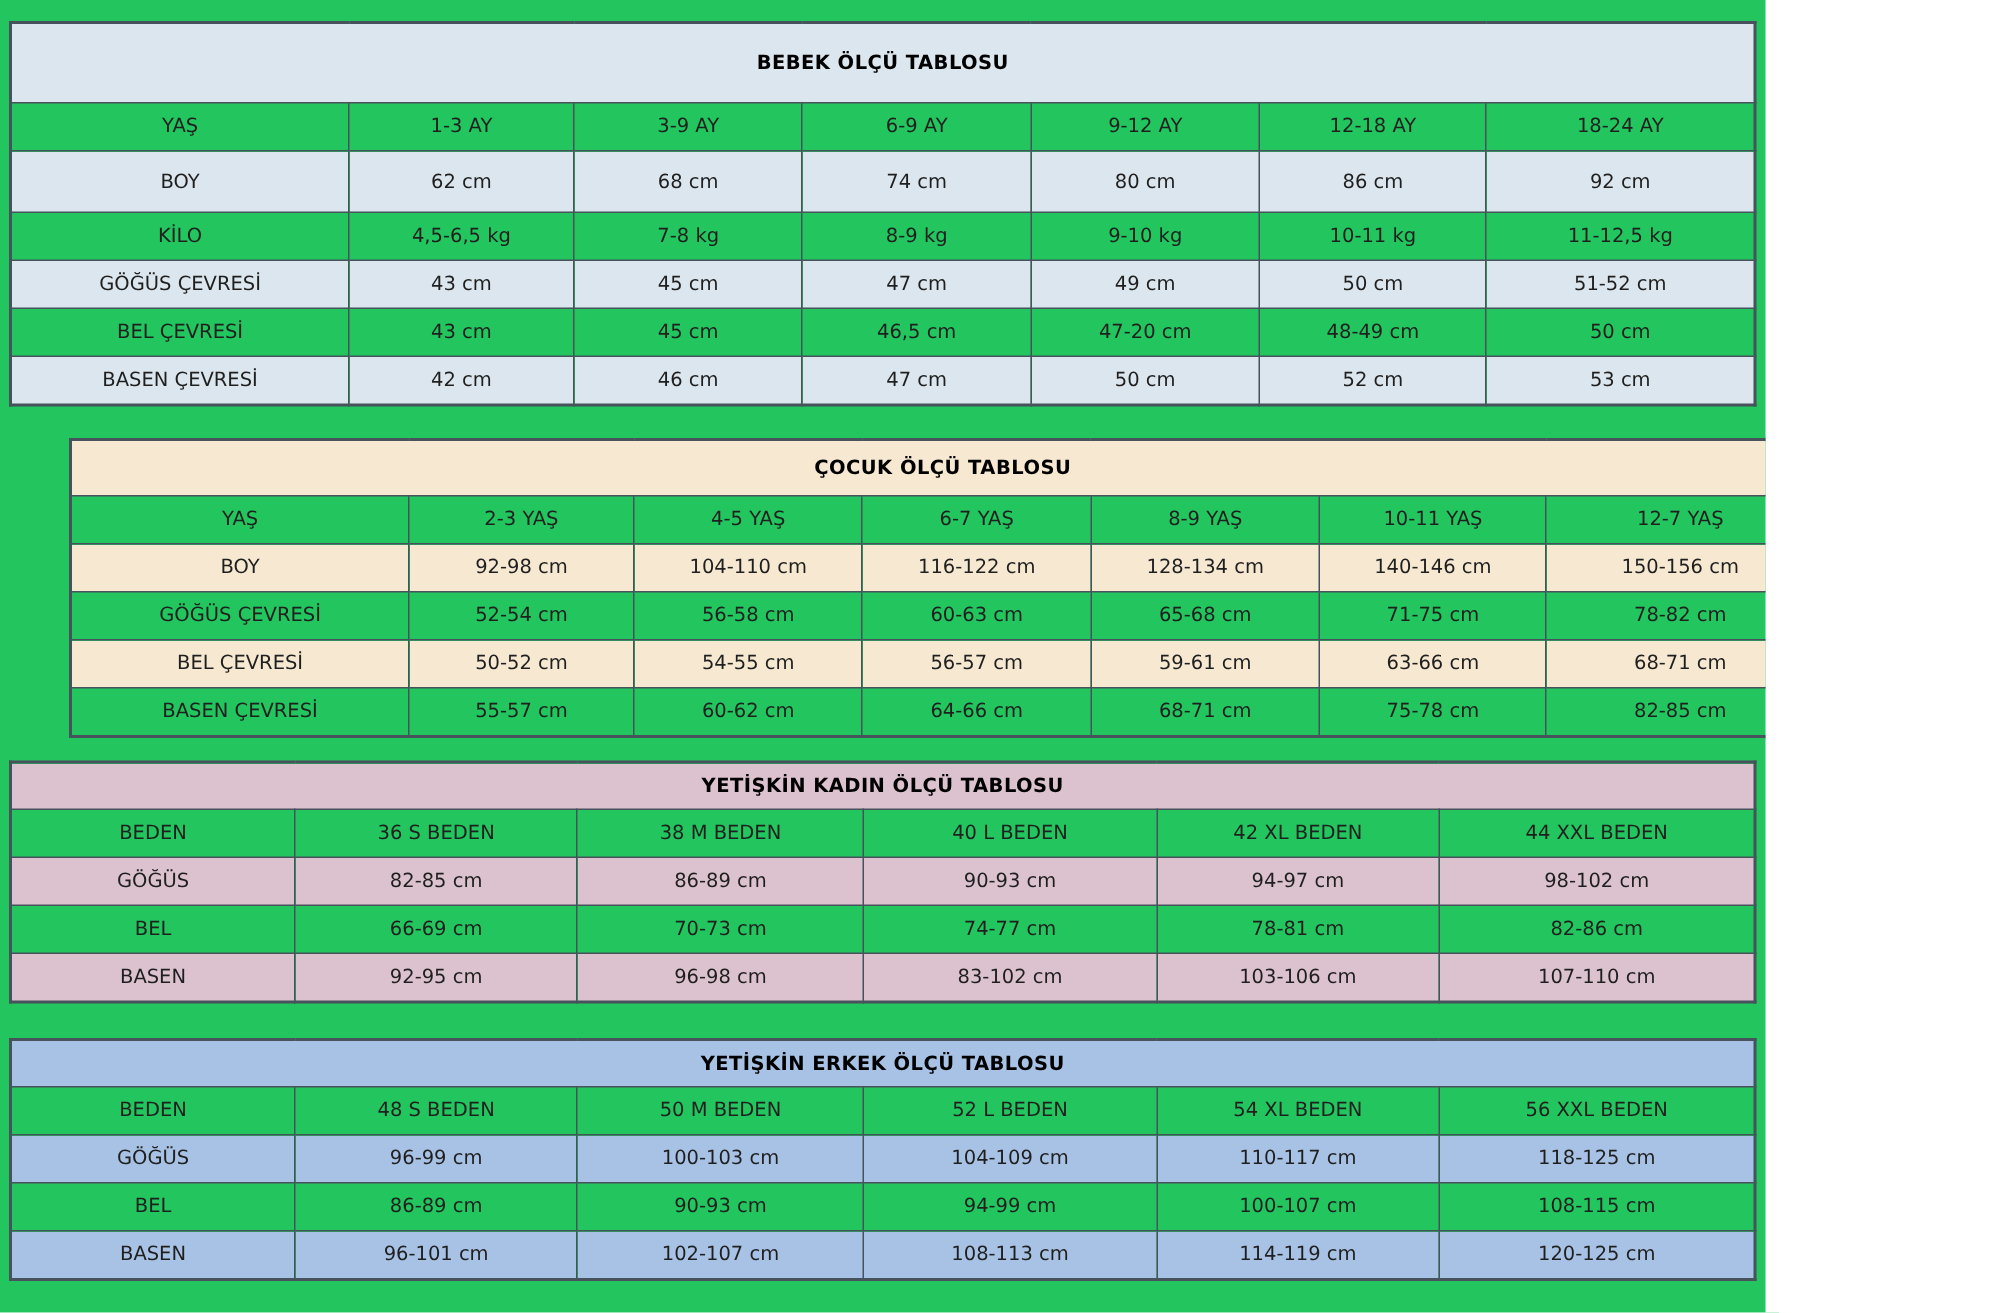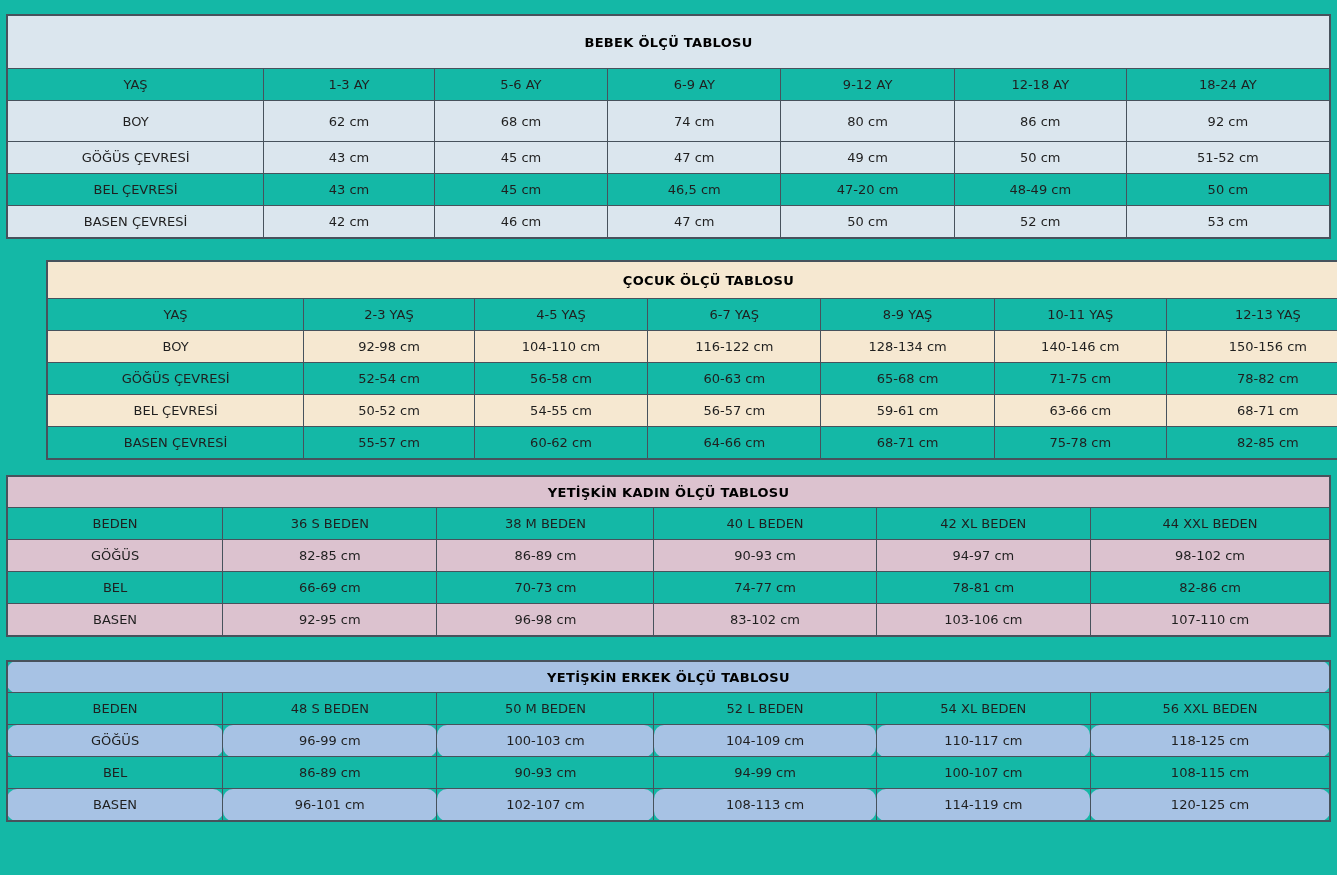--- a/index.html
+++ b/index.html
@@ -2,25 +2,25 @@
 <html><head>
 <meta charset="utf-8">
 <style>
   html, body { margin: 0; padding: 0; background: #ffffff; }
   body {
     font-family: "DejaVu Sans", "Liberation Sans", sans-serif;
     color: #1f1f1f;
     -webkit-font-smoothing: antialiased;
   }
   .page {
-    width: 1337px;
+    width: 1177px;
     height: 875px;
     box-sizing: border-box;
     padding: 14px 6px 0 6px;
-    background: #14b8a6;
+    background: #22c55e;
     overflow: hidden;
   }
   table.size-table {
     width: 100%;
     border-collapse: collapse;
     table-layout: fixed;
     border: 2px solid #47525c;
   }
   table.size-table td {
     border: 1px solid #47525c;
@@ -40,21 +40,21 @@
     letter-spacing: 0.3px;
   }
   .t-bebek td.title-cell { height: 48px; }
   .t-cocuk td.title-cell { height: 32px; }
   .t-kadin td.title-cell { height: 26px; }
   .t-erkek td.title-cell { height: 26px; }
   .t-bebek tr.row-tall td { height: 36px; }
   .t-bebek .accent { background: #dbe6ee; }
   .t-cocuk .accent { background: #f6e8d1; }
   .t-kadin .accent { background: #dcc2cf; }
-  .t-erkek .accent { background: #a7c2e4; border-radius: 10px; }
+  .t-erkek .accent { background: #a7c2e4; }
   .t-cocuk { margin-top: 21px; margin-left: 40px; }
   .t-kadin { margin-top: 15px; }
   .t-erkek { margin-top: 23px; }
   td.footnote-cell {
     text-align: left;
     font-size: 15px;
     padding: 3px 6px;
     white-space: normal;
   }
 </style>
@@ -73,36 +73,45 @@
         <col style="width:13.0%">
         <col style="width:15.4%">
     </colgroup>
     <tbody>
       <tr>
         <td colspan="7" class="title-cell accent">BEBEK ÖLÇÜ TABLOSU</td>
       </tr>
       <tr>
         <td>YAŞ</td>
         <td>1-3 AY</td>
-        <td>5-6 AY</td>
+        <td>3-9 AY</td>
         <td>6-9 AY</td>
         <td>9-12 AY</td>
         <td>12-18 AY</td>
         <td>18-24 AY</td>
       </tr>
       <tr class="row-tall">
         <td class="accent">BOY</td>
         <td class="accent">62 cm</td>
         <td class="accent">68 cm</td>
         <td class="accent">74 cm</td>
         <td class="accent">80 cm</td>
         <td class="accent">86 cm</td>
         <td class="accent">92 cm</td>
       </tr>
       <tr>
+        <td>KİLO</td>
+        <td>4,5-6,5 kg</td>
+        <td>7-8 kg</td>
+        <td>8-9 kg</td>
+        <td>9-10 kg</td>
+        <td>10-11 kg</td>
+        <td>11-12,5 kg</td>
+      </tr>
+      <tr>
         <td class="accent">GÖĞÜS ÇEVRESİ</td>
         <td class="accent">43 cm</td>
         <td class="accent">45 cm</td>
         <td class="accent">47 cm</td>
         <td class="accent">49 cm</td>
         <td class="accent">50 cm</td>
         <td class="accent">51-52 cm</td>
       </tr>
       <tr>
         <td>BEL ÇEVRESİ</td>
@@ -139,21 +148,21 @@
       <tr>
         <td colspan="7" class="title-cell accent">ÇOCUK ÖLÇÜ TABLOSU</td>
       </tr>
       <tr>
         <td>YAŞ</td>
         <td>2-3 YAŞ</td>
         <td>4-5 YAŞ</td>
         <td>6-7 YAŞ</td>
         <td>8-9 YAŞ</td>
         <td>10-11 YAŞ</td>
-        <td>12-13 YAŞ</td>
+        <td>12-7 YAŞ</td>
       </tr>
       <tr>
         <td class="accent">BOY</td>
         <td class="accent">92-98 cm</td>
         <td class="accent">104-110 cm</td>
         <td class="accent">116-122 cm</td>
         <td class="accent">128-134 cm</td>
         <td class="accent">140-146 cm</td>
         <td class="accent">150-156 cm</td>
       </tr>

